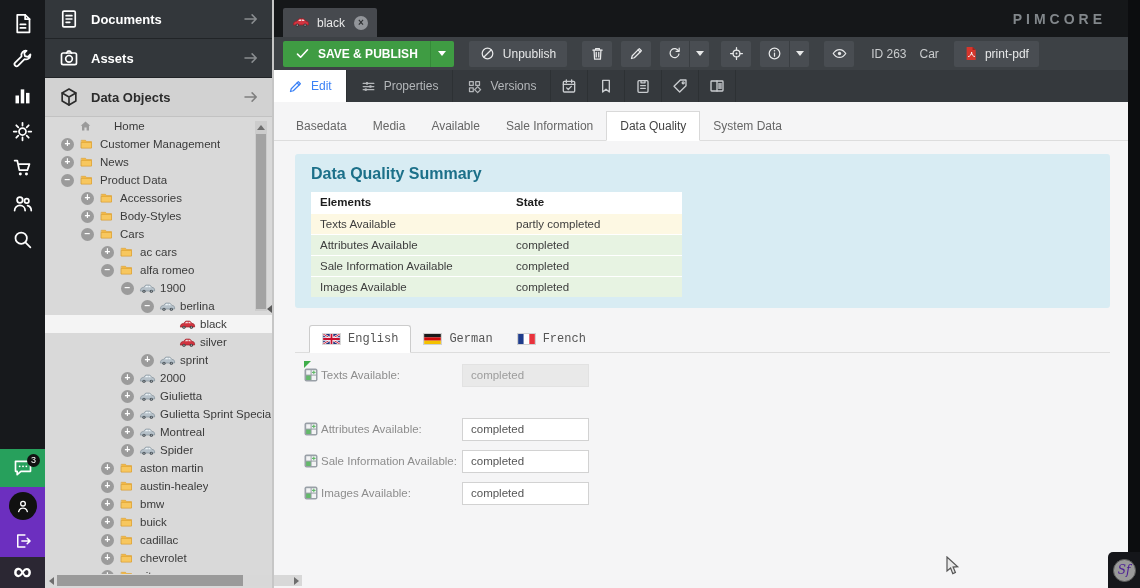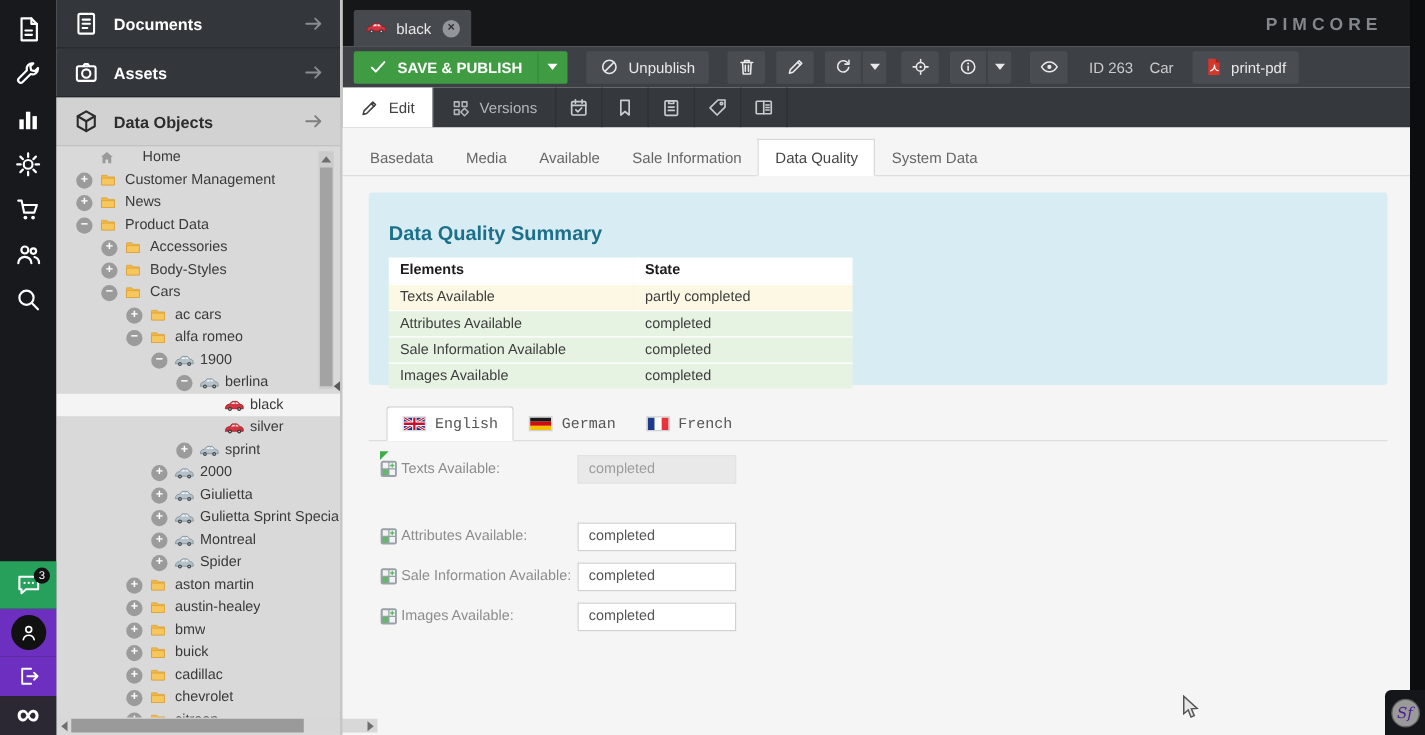--- a/index.html
+++ b/index.html
@@ -89,30 +89,30 @@
   .btn-split{margin-left:9px;}
   .btn-split .part-a{width:29px;height:26px;display:flex;align-items:center;justify-content:center;}
   .btn-split .part-b{width:20px;height:26px;display:flex;align-items:center;justify-content:center;border-left:1px solid #3a3e42;}
   .tb-text{color:#caccce;font-size:12px;margin-left:17px;}
   .btn-pdf{margin-left:15px;padding:0 10px;}
   .btn-pdf svg{width:14px;height:15px;margin-right:7px;}
 
   .editorbar{height:32px;background:#35393d;display:flex;align-items:stretch;}
   .ed-tab{display:flex;align-items:center;padding:0 14px;color:#b4b7ba;font-size:12px;border-right:1px solid #2d3134;cursor:pointer;}
   .ed-tab svg{width:15px;height:15px;margin-right:8px;}
-  .ed-tab.active{background:#fff;color:#404040;align-items:center;}
+  .ed-tab.active{background:#fff;color:#3b82f6;align-items:center;}
   .ed-icontab{width:37px;display:flex;align-items:center;justify-content:center;color:#c9cccf;border-right:1px solid #2d3134;cursor:pointer;}
   .ed-icontab svg{width:16px;height:16px;}
 
   .content{position:absolute;left:0;top:102px;width:854px;height:486px;background:#f5f5f6;}
   .content-tabs{display:flex;align-items:flex-end;height:39px;padding-left:9px;border-bottom:1px solid #ddd;}
   .c-tab{padding:7px 13px;font-size:12px;color:#666;cursor:pointer;}
   .c-tab.active{background:#fff;border:1px solid #d9d9d9;border-bottom:1px solid #fff;margin-bottom:-1px;color:#444;}
 
-  .panel{margin:13px 0 0 21px;width:815px;height:154px;background:#d8ecf3;border-radius:3px;padding:25px 16px;}
+  .panel{margin:13px 0 0 21px;width:815px;height:154px;background:#d8ecf3;border-radius:3px;padding:11px 16px;}
   .panel-title{font-size:16px;font-weight:bold;color:#1c7089;margin-bottom:9px;}
   table.dq{border-collapse:collapse;width:371px;font-size:11.5px;}
   table.dq th{background:#fff;text-align:left;font-weight:bold;color:#1c1c1c;padding:4px 9px;height:21px;}
   table.dq td{padding:4px 9px;height:21px;color:#3d3d3d;border-top:1px solid #fff;}
   tr.partial td{background:#fdf8e3;}
   tr.complete td{background:#e7f3e2;}
 
   .lang-tabs{display:flex;align-items:flex-end;margin:17px 0 0 21px;width:815px;border-bottom:1px solid #ddd;padding-left:14px;font-family:Liberation Mono, monospace;}
   .lang-tab{display:flex;align-items:center;padding:6px 12px;font-size:12px;color:#555;cursor:pointer;}
   .lang-tab svg{width:19px;height:12px;margin-right:7px;border:1px solid rgba(0,0,0,.15);}
@@ -781,20 +781,31 @@
 
     <div class="editorbar" id="editorbar">
         <div class="ed-tab active">
           <span>
             <svg viewBox="0 0 24 24" fill="none" stroke="currentColor" stroke-width="2" stroke-linecap="round" stroke-linejoin="round">
               <path d="M4 20l1.2-4.5L16.5 4.2l3.3 3.3L8.5 18.8 4 20z"></path>
               <path d="M14.5 6.2l3.3 3.3"></path>
             </svg>
           </span>
           <span>Edit</span>
+        </div>
+        <div class="ed-tab">
+          <span>
+            <svg viewBox="0 0 24 24" fill="none" stroke="currentColor" stroke-width="2" stroke-linecap="round" stroke-linejoin="round">
+              <path d="M3.5 7h17M3.5 12h17M3.5 17h17"></path>
+              <rect x="8" y="5" width="3.2" height="4" fill="currentColor" stroke="none"></rect>
+              <rect x="13.5" y="10" width="3.2" height="4" fill="currentColor" stroke="none"></rect>
+              <rect x="6" y="15" width="3.2" height="4" fill="currentColor" stroke="none"></rect>
+            </svg>
+          </span>
+          <span>Properties</span>
         </div>
         <div class="ed-tab">
           <span>
             <svg viewBox="0 0 24 24" fill="none" stroke="currentColor" stroke-width="2" stroke-linecap="round" stroke-linejoin="round">
               <rect x="4" y="4" width="6" height="6"></rect>
               <rect x="14" y="4" width="6" height="6"></rect>
               <rect x="4" y="14" width="6" height="6"></rect>
               <rect x="13.6" y="13.6" width="6.8" height="6.8" transform="rotate(45 17 17)"></rect>
             </svg>
           </span>

